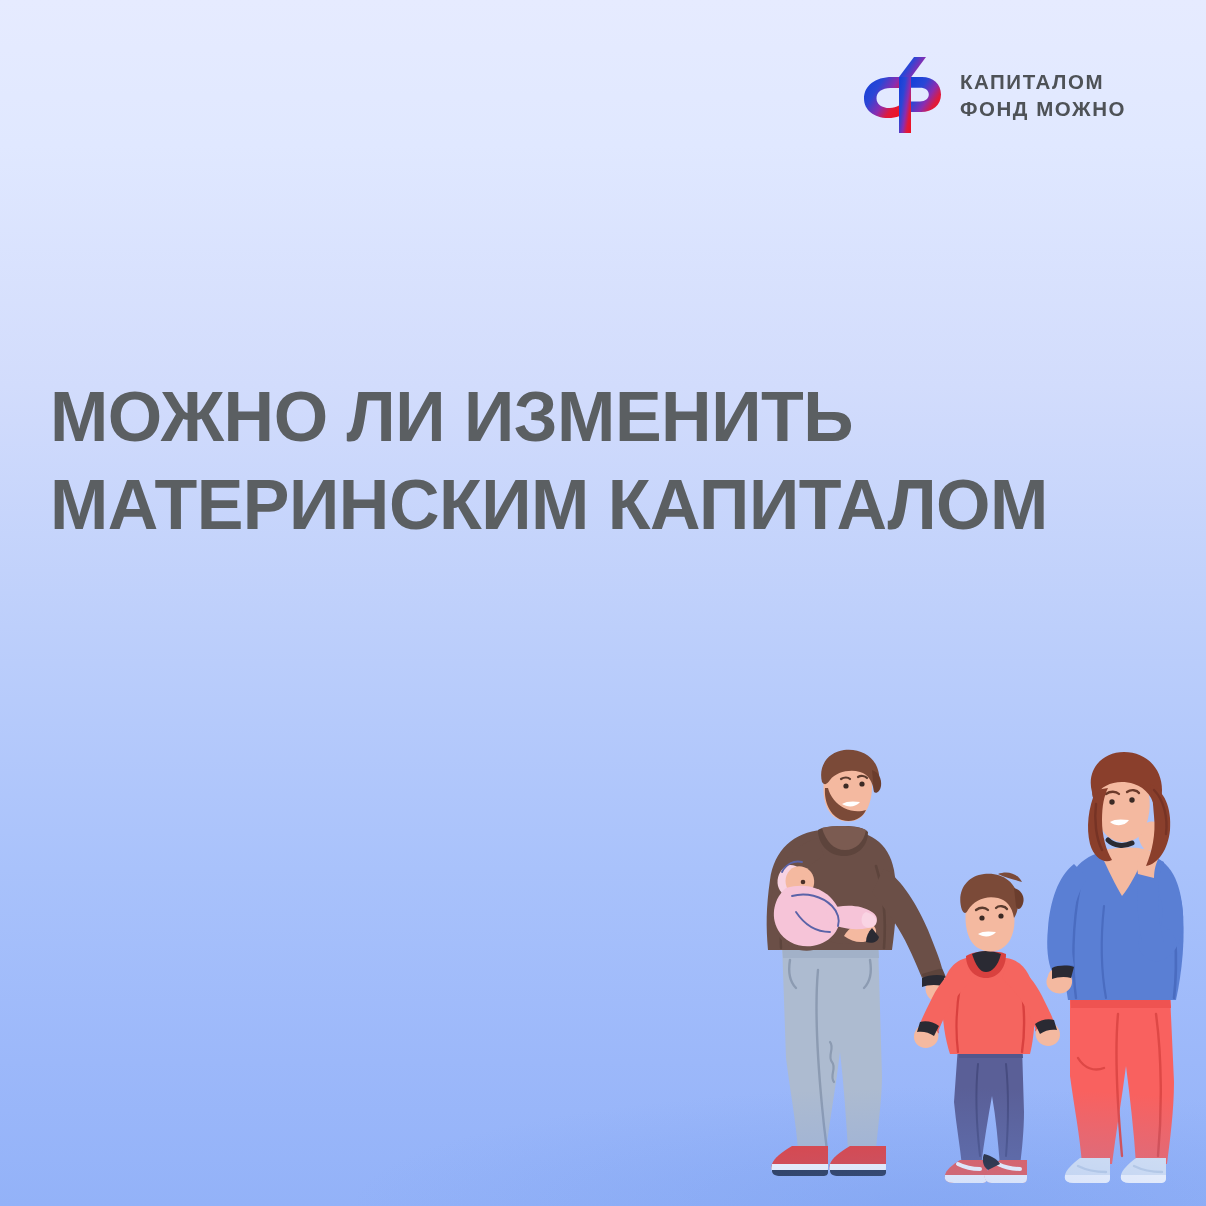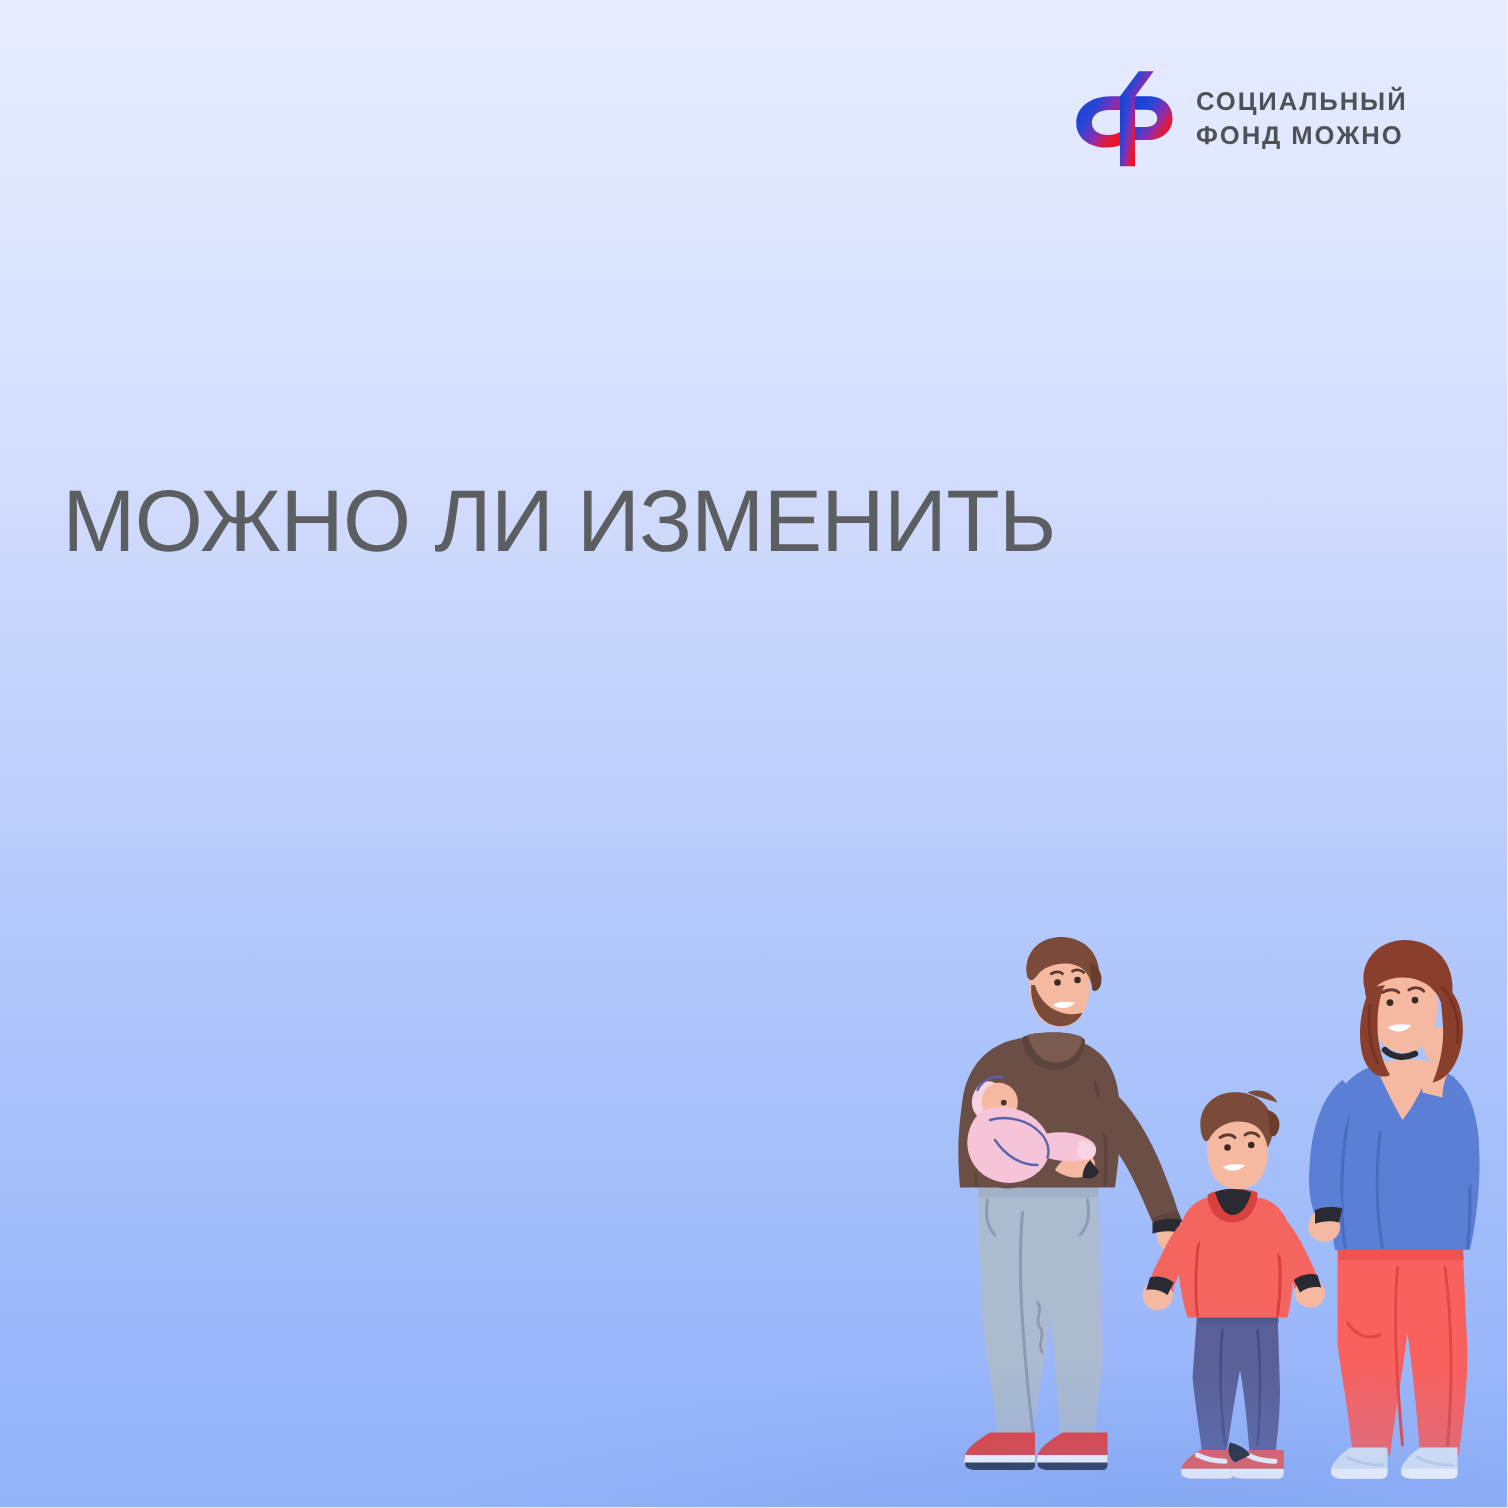--- a/index.html
+++ b/index.html
@@ -25,21 +25,21 @@
   .logo-mark{width:84px;height:80px;display:block;flex:none;}
   .logo-text{
     display:flex;flex-direction:column;gap:3px;
     color:#4e5257;font-weight:700;font-size:20.5px;
     letter-spacing:1.55px;line-height:1.17;white-space:nowrap;
   }
 
   
   .headline{
     position:absolute;left:50px;top:326px;width:1140px;
-    color:#5b5f62;font-weight:400;
+    color:#5b5f62;font-weight:700;
     font-size:70px;line-height:88px;letter-spacing:-0.5px;
     text-transform:uppercase;
   }
   .headline .ln{display:block;white-space:nowrap;}
 
   
   .illustration{
     position:absolute;left:726px;bottom:0;width:480px;height:460px;
   }
   .illustration svg{display:block;width:100%;height:100%;}
@@ -68,27 +68,28 @@
 
         <path d="M40 22 L55 2 L67 2 L48.5 27 L40 33 Z"></path>
 
         <path d="M40 22 L52 22 L52 78 L40 78 Z"></path>
         <path d="M52 22 L63 22 C74 22 82 29 82 39.5 C82 50 73.5 57 62 57 L52 57 L52 46.5
                  L61 46.5 C66.2 46.5 69.8 43.8 69.8 39.6 C69.8 35.4 66.3 32.8 61 32.8
                  L52 32.8 Z"></path>
       </g>
     </svg>
     <div class="logo-text">
-      <span>СОЦИАЛЬНЫЙ</span>
+      <span>КАПИТАЛОМ</span>
       <span>ФОНД МОЖНО</span>
     </div>
   </div>
 
   <h1 class="headline">
     <span class="ln">МОЖНО ЛИ ИЗМЕНИТЬ</span>
+    <span class="ln">МАТЕРИНСКИМ КАПИТАЛОМ</span>
   </h1>
 
   <div class="illustration">
     <svg viewBox="0 0 480 460" xmlns="http://www.w3.org/2000/svg">
 
       <g>
 
         <path d="M56 196 L152 196 L156 330 C156 352 152 380 150 404 L122 404
                  C120 372 118 340 114 306 C110 340 104 372 100 404 L72 404
                  C70 376 64 344 60 312 Z" fill="#adbbd0"></path>

